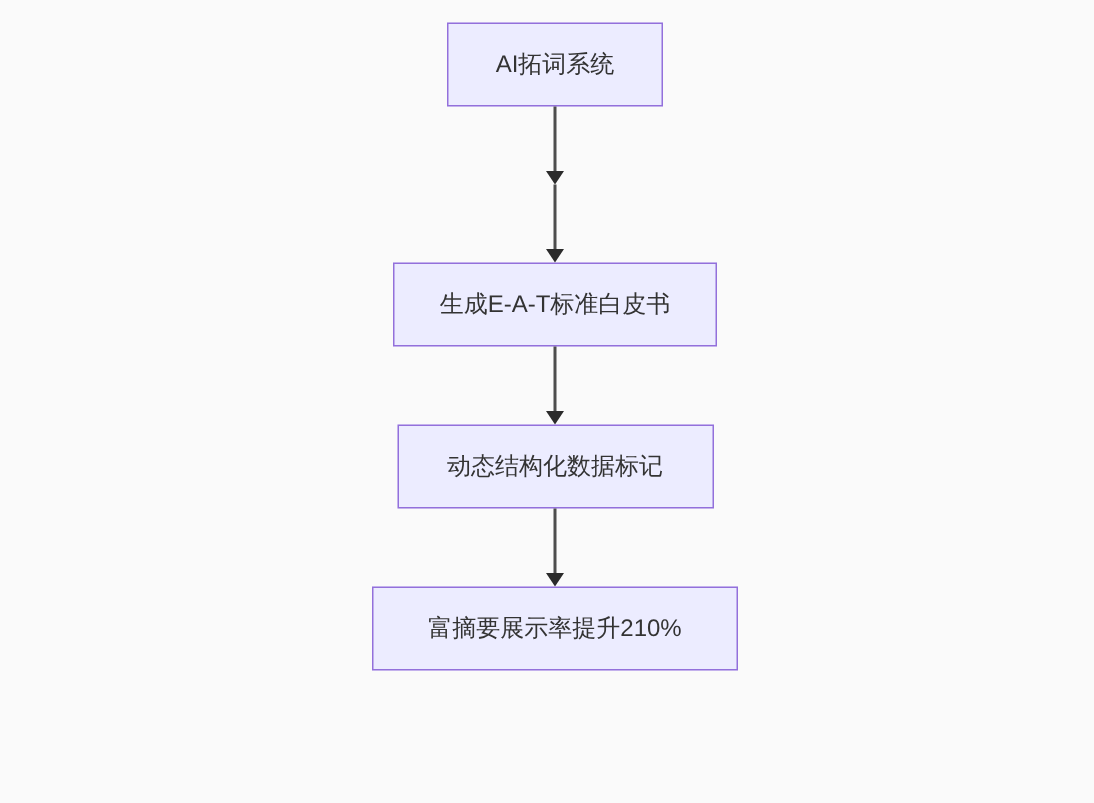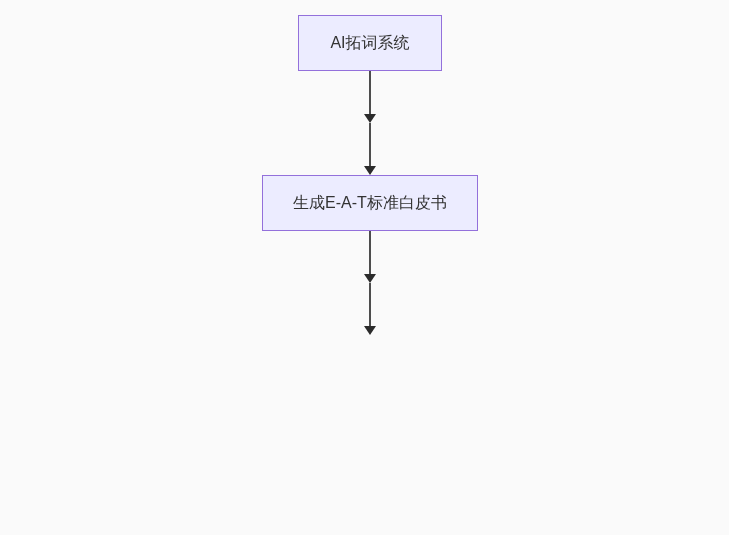--- a/index.html
+++ b/index.html
@@ -86,21 +86,27 @@
 
     <div class="node n3">
       <span>生成E-A-T标准白皮书</span>
     </div>
 
     <div class="arrow">
       <div class="line"></div>
       <div class="head"></div>
     </div>
 
+    <div class="node n4">
+      <span>动态结构化数据标记</span>
+    </div>
 
     <div class="arrow">
       <div class="line"></div>
       <div class="head"></div>
     </div>
 
+    <div class="node n5">
+      <span>富摘要展示率提升210%</span>
+    </div>
 
   </div>
 </div>
 
 </body></html>

